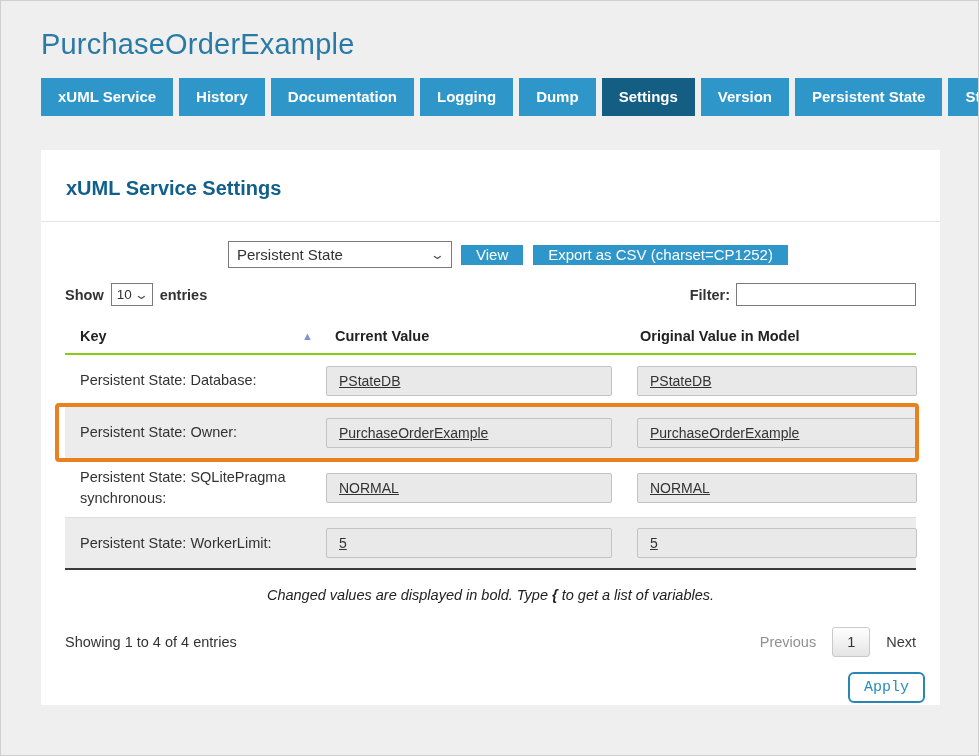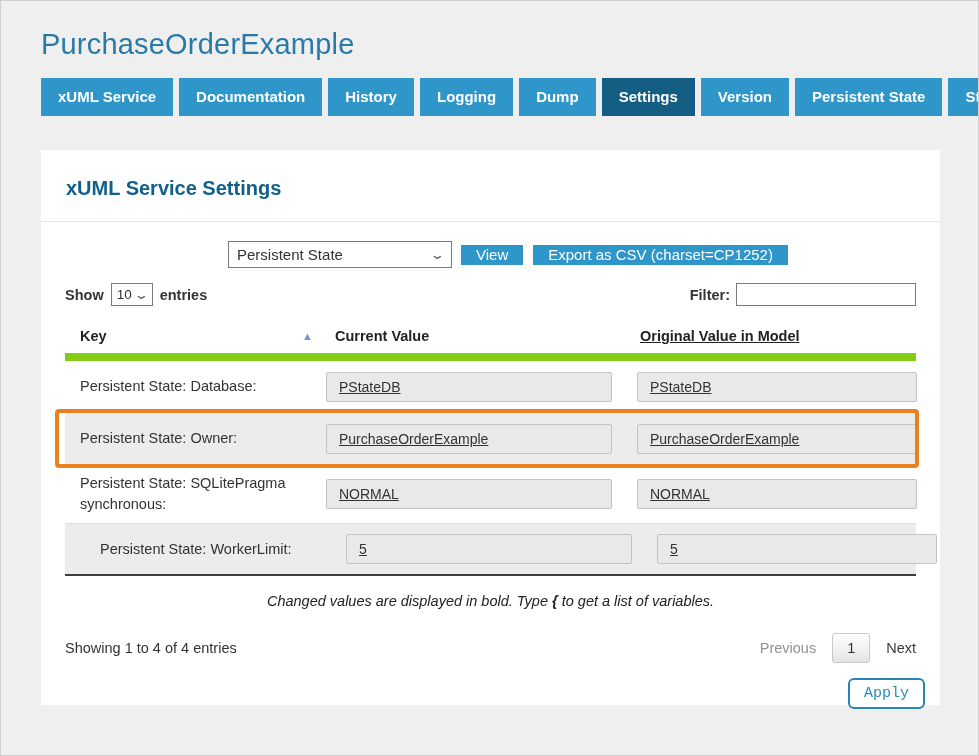--- a/index.html
+++ b/index.html
@@ -104,31 +104,31 @@
   }
 
   
   .ps-table { margin: 12px 24px 0 24px; }
   .t-row {
     display: grid;
     grid-template-columns: 261px 311px 1fr;
     align-items: center;
   }
   .t-head {
-    border-bottom: 8px solid #84cc16;
+    border-bottom: 2px solid #84cc16;
     padding: 10px 0 9px 0;
   }
   .th { font-size: 14.5px; font-weight: bold; color: #222; }
   .th-key { padding-left: 15px; display: flex; align-items: center; justify-content: space-between; cursor: pointer; }
   .sort-icon { color: #8191d3; font-size: 11px; margin-right: 13px; }
   .th-current { padding-left: 9px; }
-  .th-original { padding-left: 3px; text-decoration: underline; }
+  .th-original { padding-left: 3px; }
   .t-body .t-row { border-bottom: 1px solid #dedede; min-height: 52px; position: relative; }
   .t-body .t-row:nth-child(even) { background: #ececec; }
-  .t-body .t-row:last-child { border-bottom: 2px solid #3c3c3c; padding-left: 20px; }
+  .t-body .t-row:last-child { border-bottom: 2px solid #3c3c3c; }
   .td-key { font-size: 14.5px; color: #333; padding: 8px 10px 8px 15px; line-height: 1.45; }
   .value-input {
     width: 286px; height: 30px;
     background: #e9e9e9;
     border: 1px solid #c3c3c3;
     border-radius: 2px;
     font-size: 14px; color: #333;
     padding: 0 12px;
     font-family: inherit;
     text-decoration: underline;
@@ -187,22 +187,22 @@
 </style>
 </head>
 <body>
 
 <div class="page">
 
   <h1 class="page-title">PurchaseOrderExample</h1>
 
   <div class="tabs">
     <div class="tab">xUML Service</div>
+    <div class="tab">History</div>
     <div class="tab">Documentation</div>
-    <div class="tab">History</div>
     <div class="tab">Logging</div>
     <div class="tab">Dump</div>
     <div class="tab active">Settings</div>
     <div class="tab">Version</div>
     <div class="tab">Persistent State</div>
     <div class="tab">Status</div>
   </div>
 
   <div class="panel">
 

